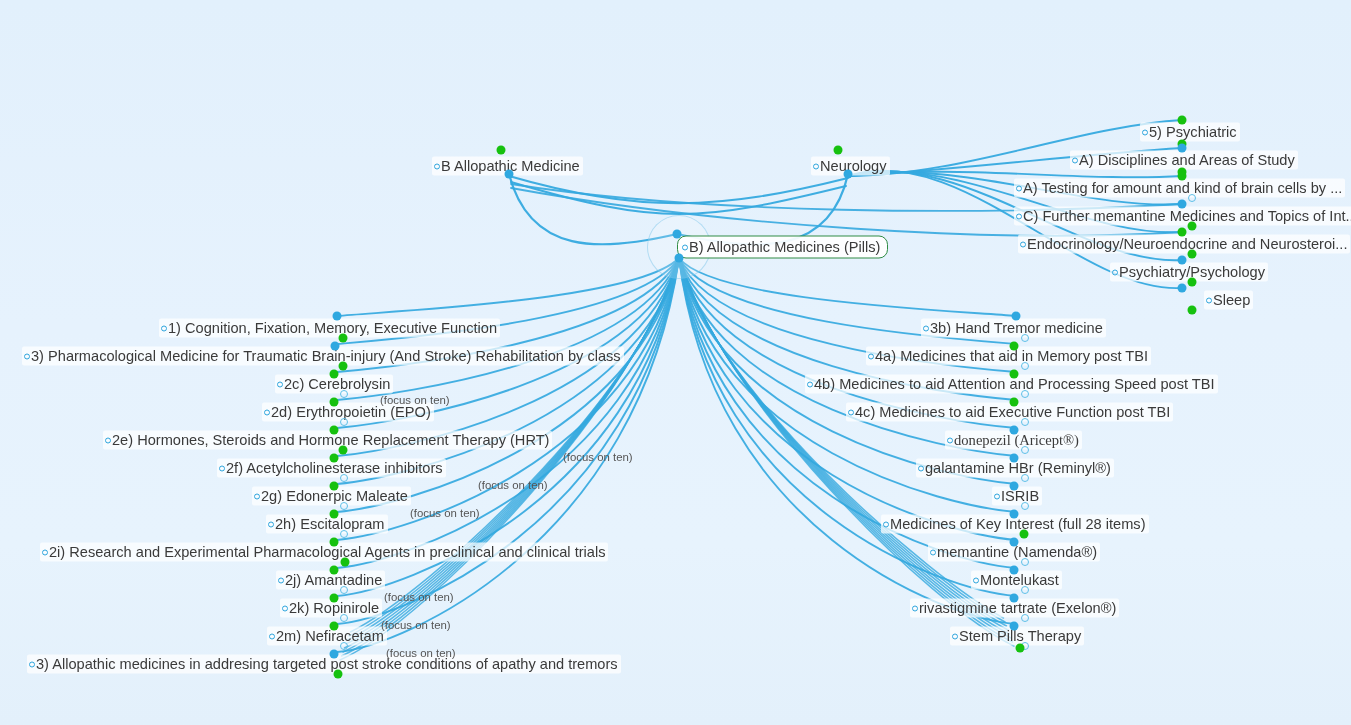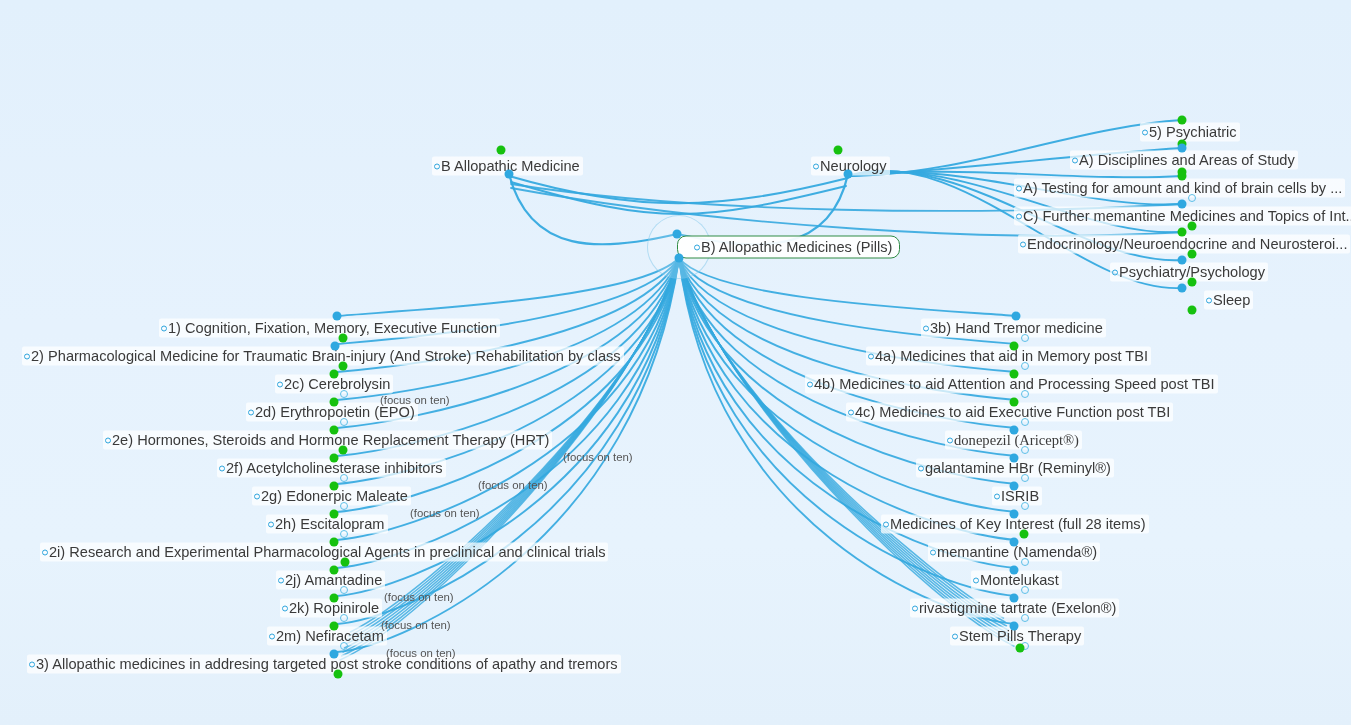--- a/index.html
+++ b/index.html
@@ -52,21 +52,21 @@
     border: 1.4px solid #30a6dd;
     border-radius: 50%;
     box-sizing: border-box;
     margin-right: 1px;
     vertical-align: 1px;
   }
   .node.selected {
     background: rgba(255,255,255,0.92);
     border: 1.5px solid #2e8b44;
     border-radius: 9px;
-    padding: 2px 7px 2px 16px;
+    padding: 2px 7px 2px 4px;
   }
   .halo {
     position: absolute;
     width: 62px;
     height: 62px;
     border-radius: 50%;
     border: 1px solid rgba(110,190,230,0.45);
     background: rgba(255,255,255,0.18);
     transform: translate(-50%,-50%);
   }
@@ -157,23 +157,23 @@
   <div class="node" style="left: 432px; top: 166px;"><span class="ring"></span><span>B Allopathic Medicine</span></div>
       <div class="node" style="left: 811px; top: 166px;"><span class="ring"></span><span>Neurology</span></div>
       <div class="node" style="left: 1140px; top: 132px;"><span class="ring"></span><span>5) Psychiatric</span></div>
       <div class="node" style="left: 1070px; top: 160px;"><span class="ring"></span><span>A) Disciplines and Areas of Study</span></div>
       <div class="node" style="left: 1014px; top: 188px;"><span class="ring"></span><span>A) Testing for amount and kind of brain cells by ...</span></div>
       <div class="node" style="left: 1014px; top: 216px;"><span class="ring"></span><span>C) Further memantine Medicines and Topics of Int...</span></div>
       <div class="node" style="left: 1018px; top: 244px;"><span class="ring"></span><span>Endocrinology/Neuroendocrine and Neurosteroi...</span></div>
       <div class="node" style="left: 1110px; top: 272px;"><span class="ring"></span><span>Psychiatry/Psychology</span></div>
       <div class="node" style="left: 1166px; top: 300px; margin-left: 38px;"><span class="ring"></span><span>Sleep</span></div>
       <div class="node" style="left: 159px; top: 328px;"><span class="ring"></span><span>1) Cognition, Fixation, Memory, Executive Function</span></div>
-      <div class="node" style="left: 22px; top: 356px;"><span class="ring"></span><span>2) Pharmacological Medicine for Traumatic Brain-injury (And Stroke) Rehabilitation by class</span></div>
+      <div class="node" style="left: 22px; top: 356px;"><span class="ring"></span><span>3) Pharmacological Medicine for Traumatic Brain-injury (And Stroke) Rehabilitation by class</span></div>
       <div class="node" style="left: 275px; top: 384px;"><span class="ring"></span><span>2c) Cerebrolysin</span></div>
-      <div class="node" style="left: 246px; top: 412px;"><span class="ring"></span><span>2d) Erythropoietin (EPO)</span></div>
+      <div class="node" style="left: 262px; top: 412px;"><span class="ring"></span><span>2d) Erythropoietin (EPO)</span></div>
       <div class="node" style="left: 103px; top: 440px;"><span class="ring"></span><span>2e) Hormones, Steroids and Hormone Replacement Therapy (HRT)</span></div>
       <div class="node" style="left: 217px; top: 468px;"><span class="ring"></span><span>2f) Acetylcholinesterase inhibitors</span></div>
       <div class="node" style="left: 252px; top: 496px;"><span class="ring"></span><span>2g) Edonerpic Maleate</span></div>
       <div class="node" style="left: 266px; top: 524px;"><span class="ring"></span><span>2h) Escitalopram</span></div>
       <div class="node" style="left: 40px; top: 552px;"><span class="ring"></span><span>2i) Research and Experimental Pharmacological Agents in preclinical and clinical trials</span></div>
       <div class="node" style="left: 276px; top: 580px;"><span class="ring"></span><span>2j) Amantadine</span></div>
       <div class="node" style="left: 280px; top: 608px;"><span class="ring"></span><span>2k) Ropinirole</span></div>
       <div class="node" style="left: 267px; top: 636px;"><span class="ring"></span><span>2m) Nefiracetam</span></div>
       <div class="node" style="left: 27px; top: 664px;"><span class="ring"></span><span>3) Allopathic medicines in addresing targeted post stroke conditions of apathy and tremors</span></div>
       <div class="node" style="left: 921px; top: 328px;"><span class="ring"></span><span>3b) Hand Tremor medicine</span></div>

